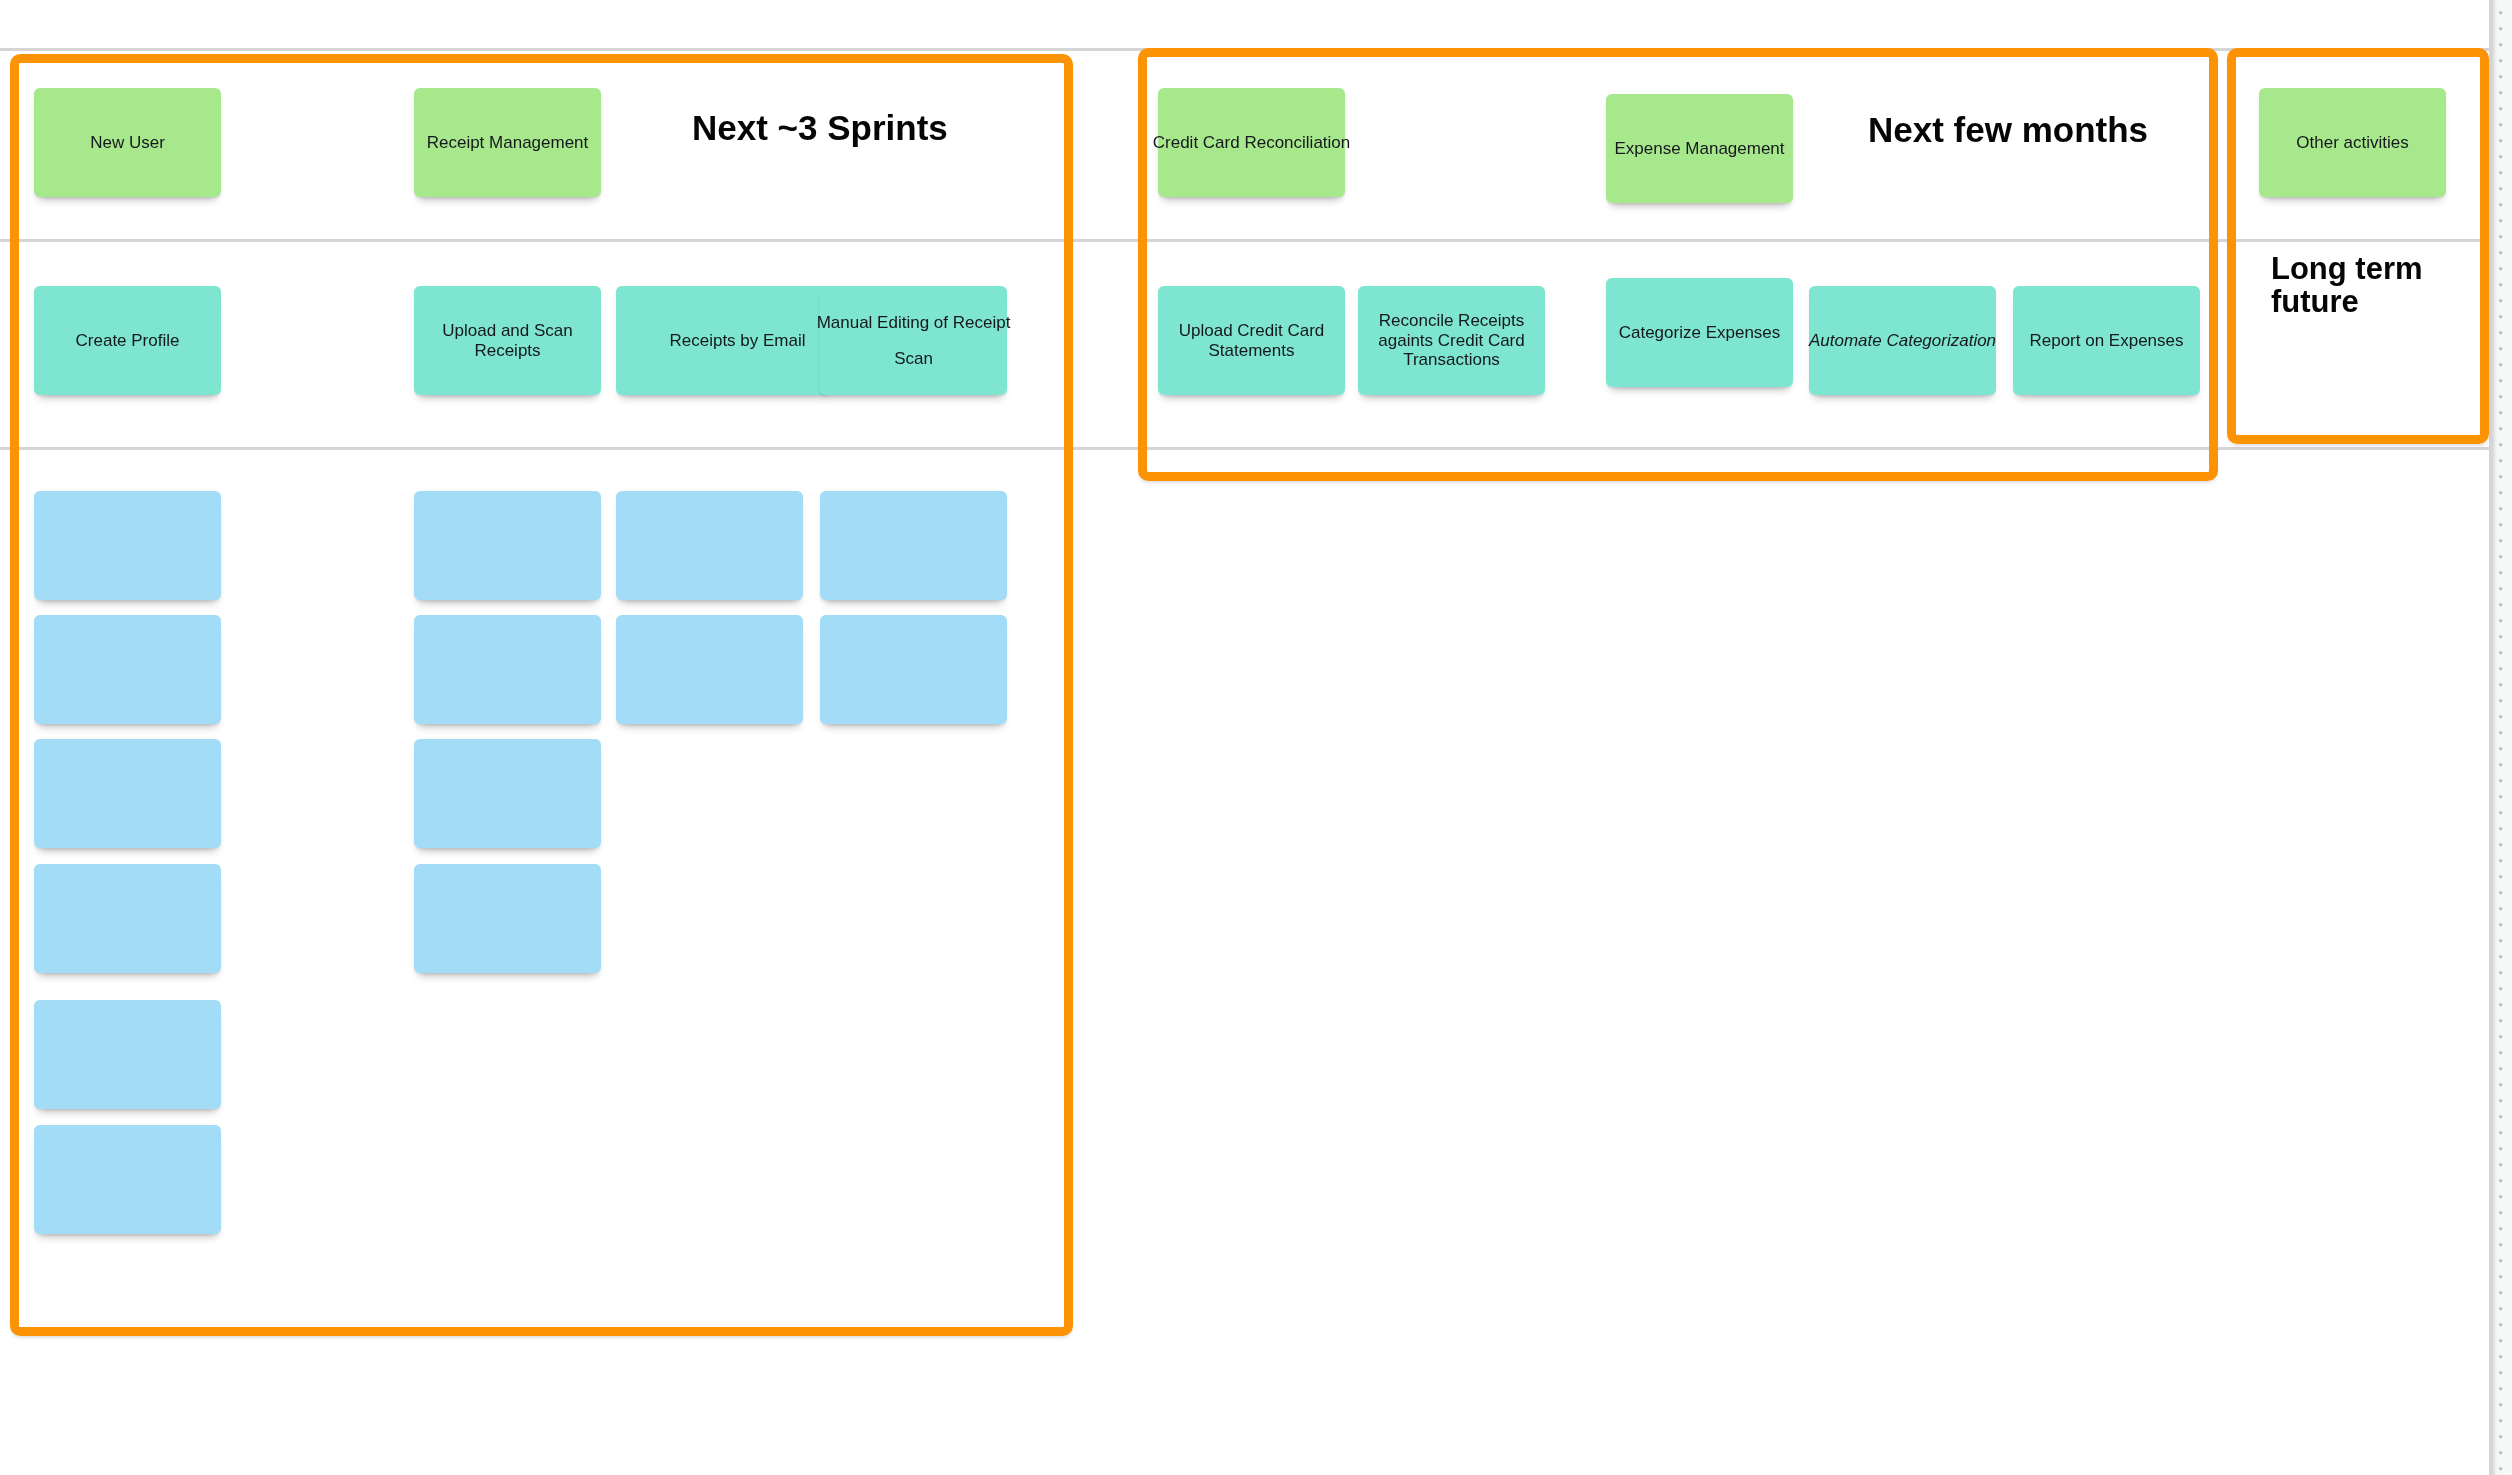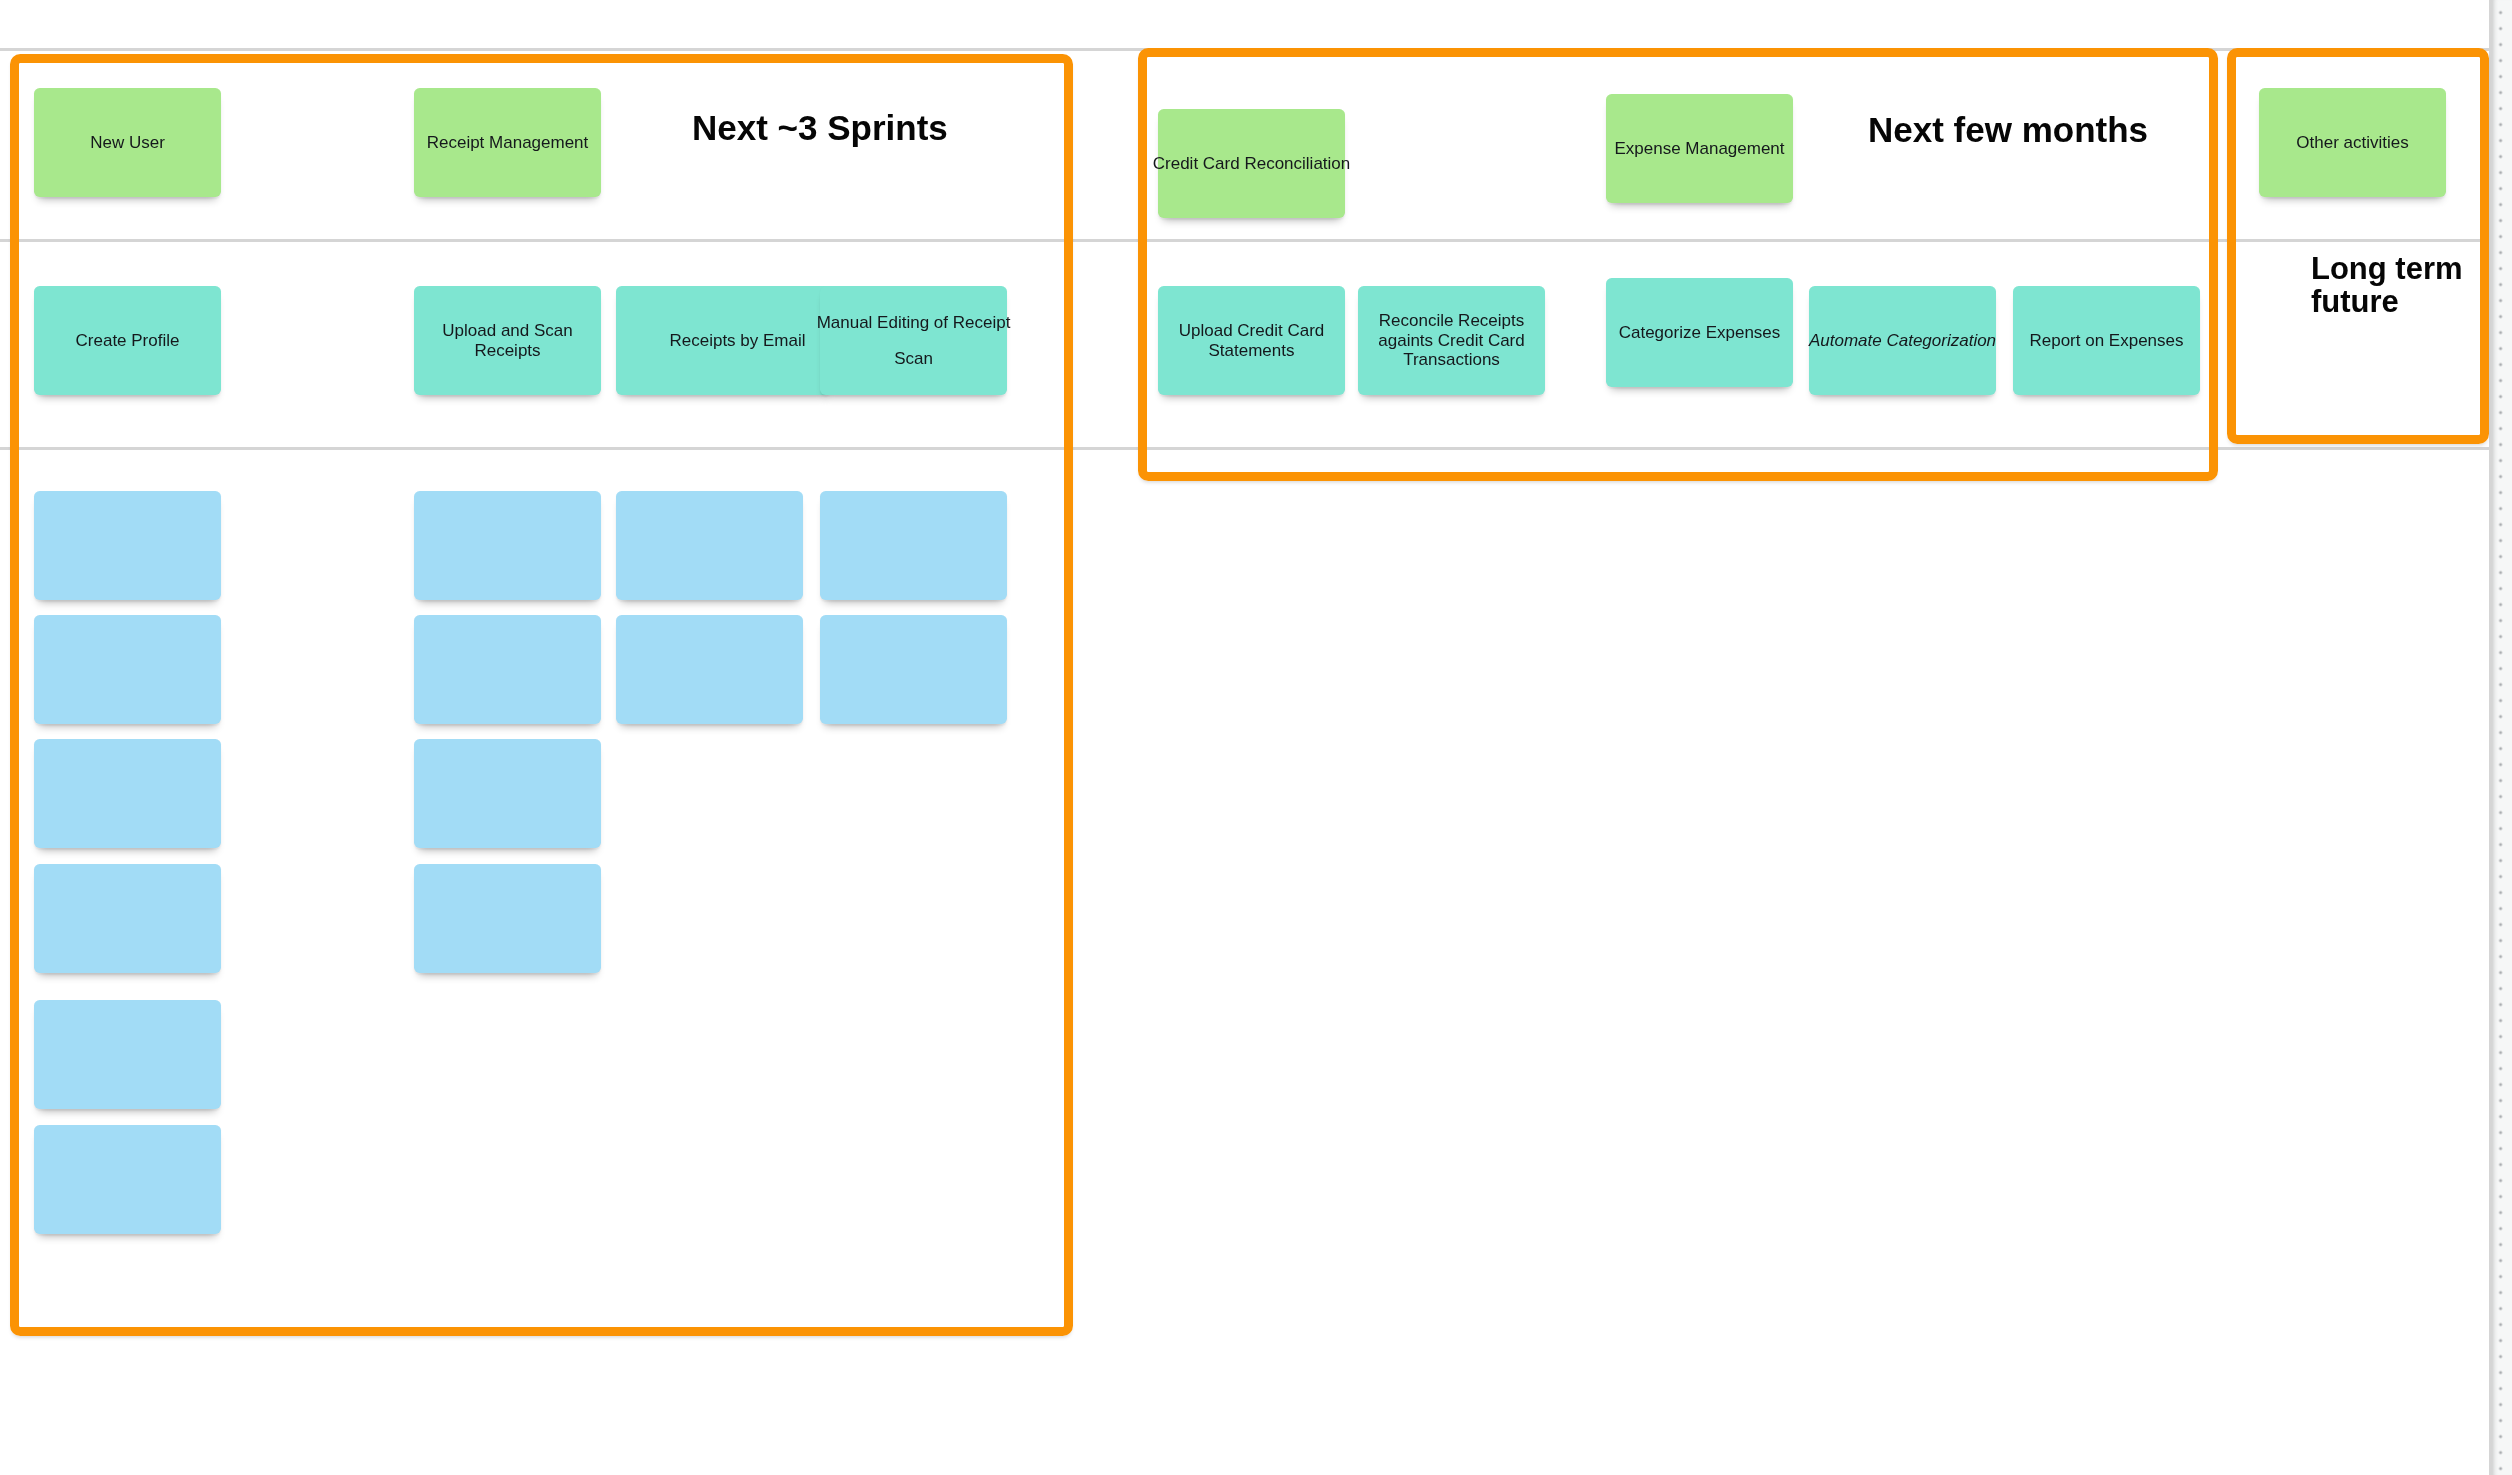--- a/index.html
+++ b/index.html
@@ -33,21 +33,21 @@
   #frame-future{left:2227px;top:48px;width:262px;height:396px;}
   
   .frame-title{
     position:absolute;z-index:4;font-weight:700;color:#060606;
     font-size:35px;line-height:34px;white-space:nowrap;letter-spacing:0;
   }
   #title-sprints{left:692px;top:111px;}
   #title-months{left:1868px;top:113px;}
   #title-future{
     left:2271px;top:252px;width:197px;
-    font-size:31px;line-height:33px;white-space:normal;margin-left:40px;
+    font-size:31px;line-height:33px;white-space:normal;
   }
   
   .note{
     position:absolute;width:187px;height:109px;border-radius:5.7px;z-index:5;
     display:flex;flex-direction:column;align-items:center;justify-content:center;
     box-shadow:0 6.9px 8px -5.2px rgba(0,0,0,0.30), 0 1.1px 1.7px rgba(0,0,0,0.05);
     font-size:17px;line-height:19.5px;color:var(--text,#15181c);text-align:center;
   }
   .note span{display:block;white-space:nowrap;}
 </style>
@@ -70,21 +70,21 @@
   <div class="frame-title" id="title-months">Next few months</div>
   <div class="frame-title" id="title-future">Long term future</div>
 
   <div id="notes-layer">
       <div class="note" style="background: var(--green); left: 34px; top: 88px;">
         <span>New User</span>
       </div>
       <div class="note" style="background: var(--green); left: 414px; top: 88px;">
         <span>Receipt Management</span>
       </div>
-      <div class="note" style="background: var(--green); left: 1158px; top: 88px; margin-top: 21px;">
+      <div class="note" style="background: var(--green); left: 1158px; top: 88px;">
         <span>Credit Card Reconciliation</span>
       </div>
       <div class="note" style="background: var(--green); left: 1606px; top: 94px;">
         <span>Expense Management</span>
       </div>
       <div class="note" style="background: var(--green); left: 2259px; top: 88px;">
         <span>Other activities</span>
       </div>
       <div class="note" style="background: var(--teal); left: 34px; top: 286px;">
         <span>Create Profile</span>

